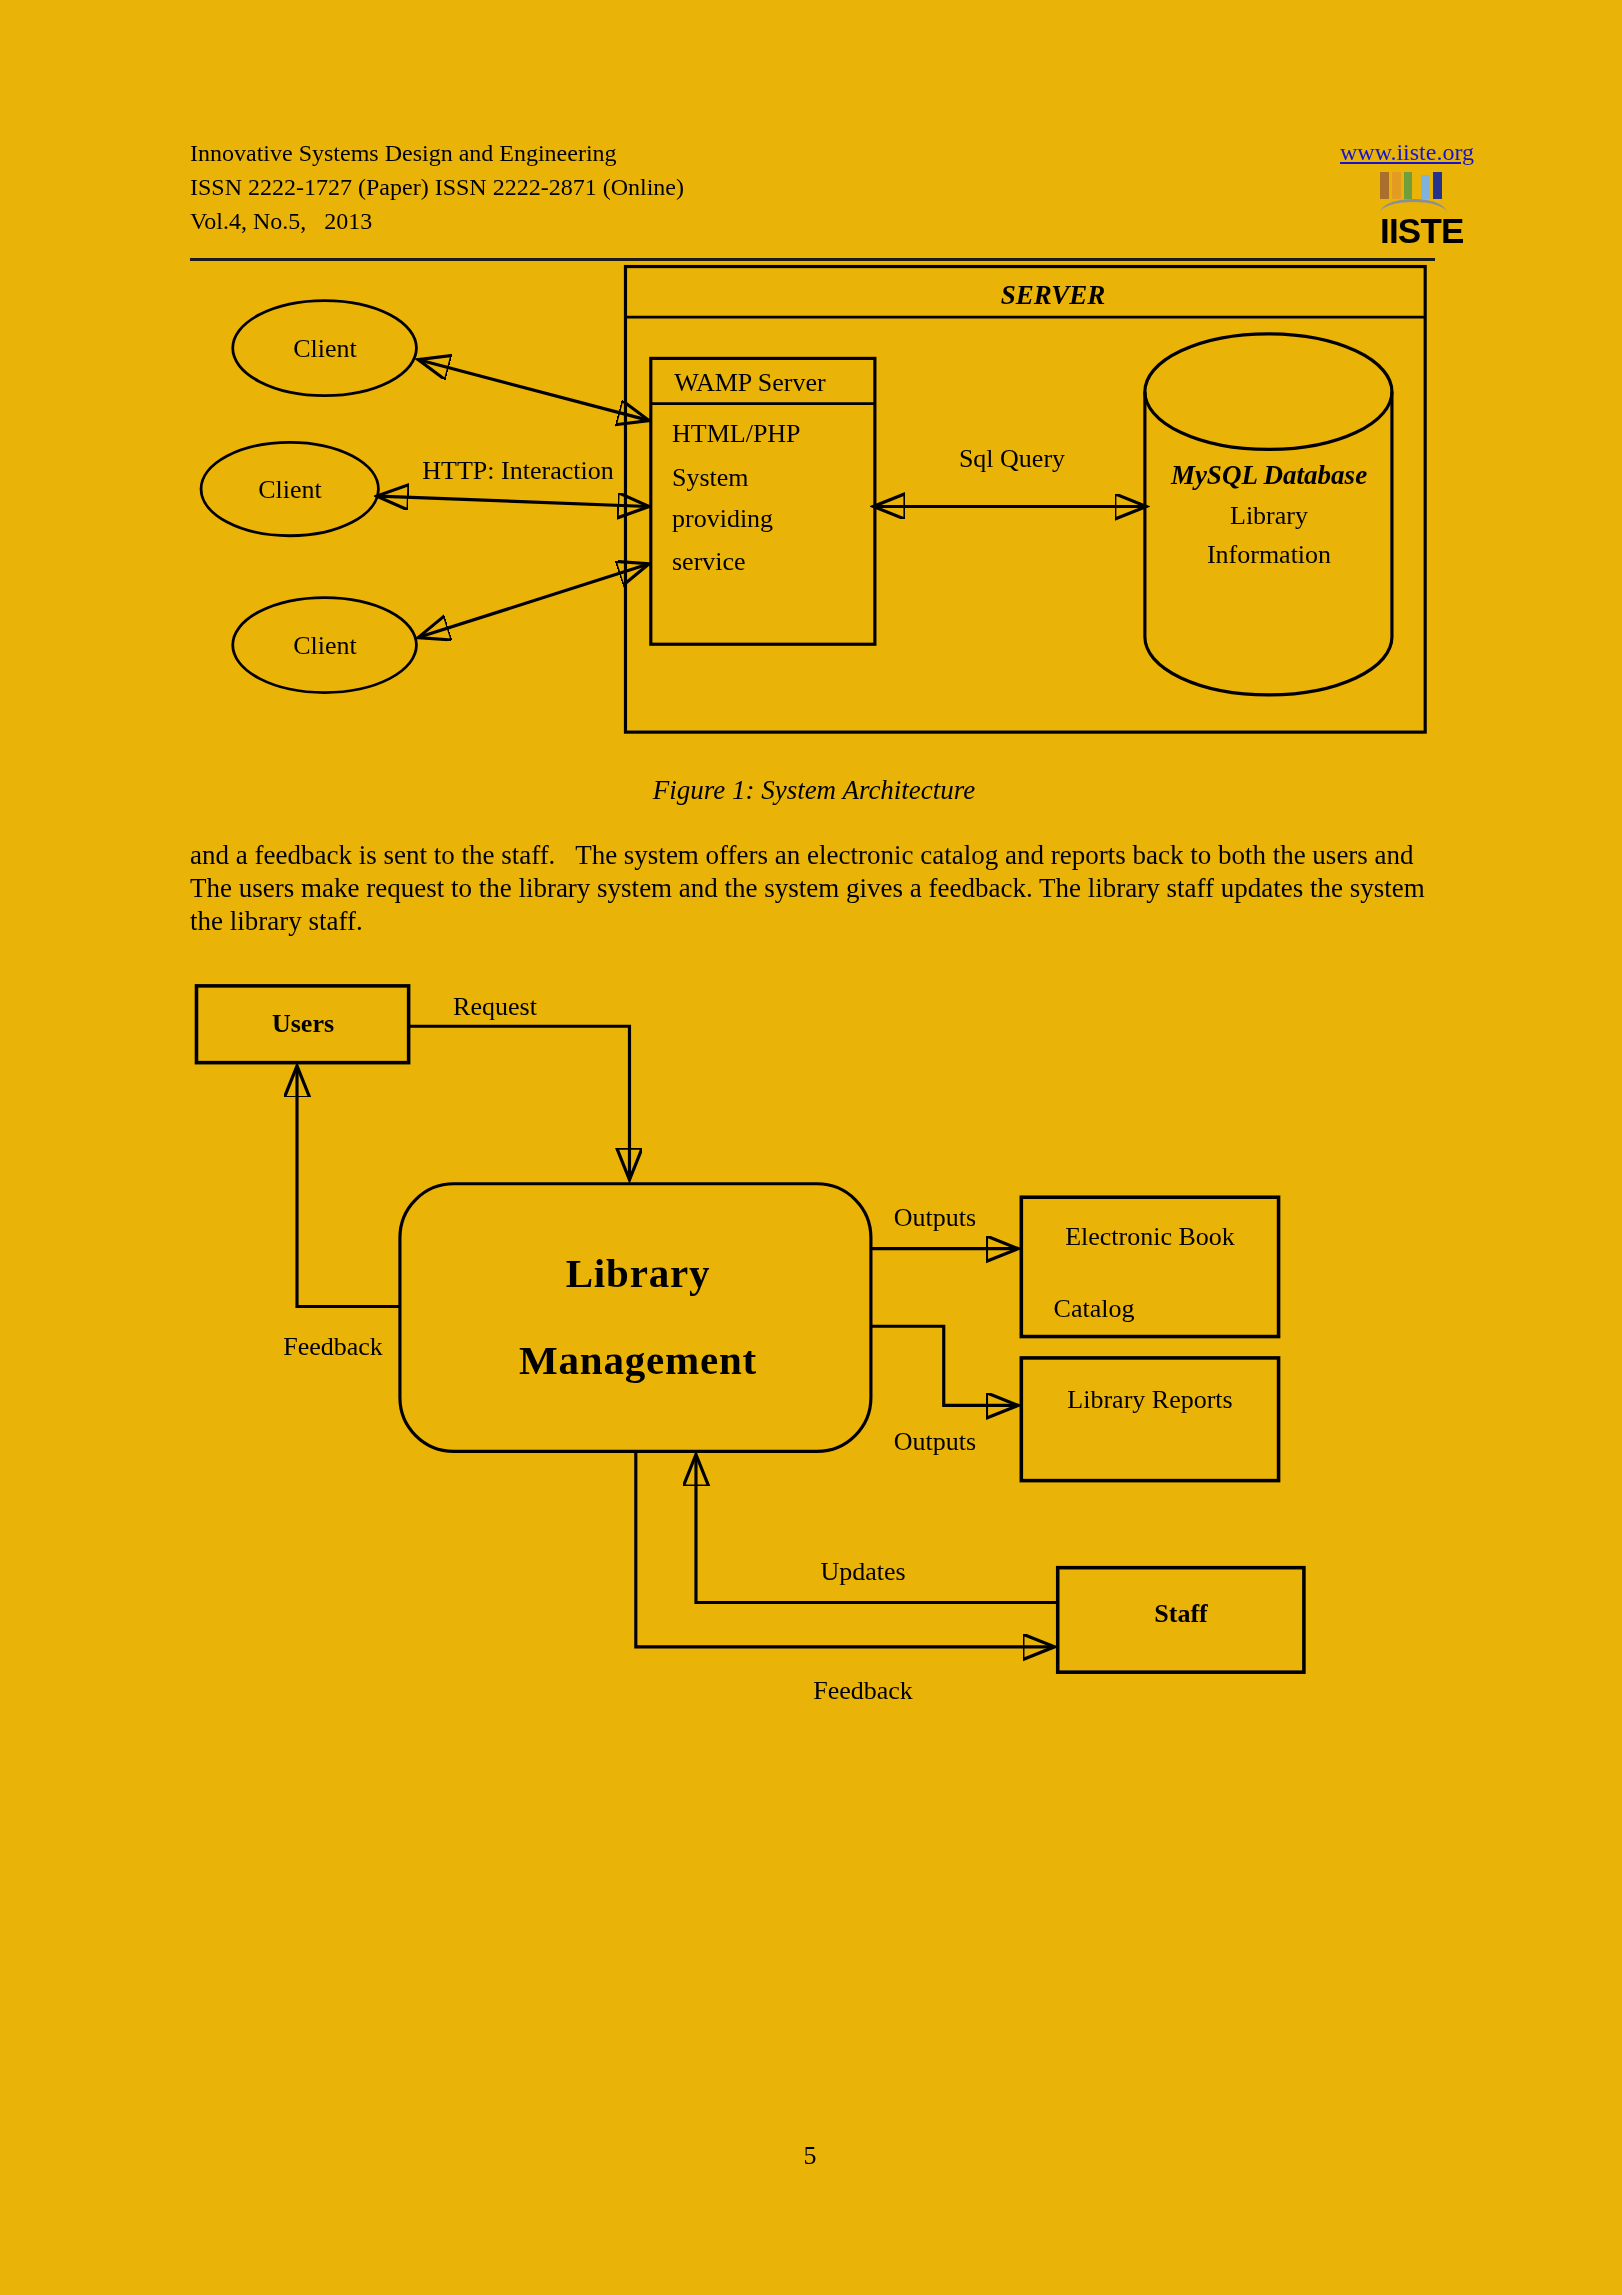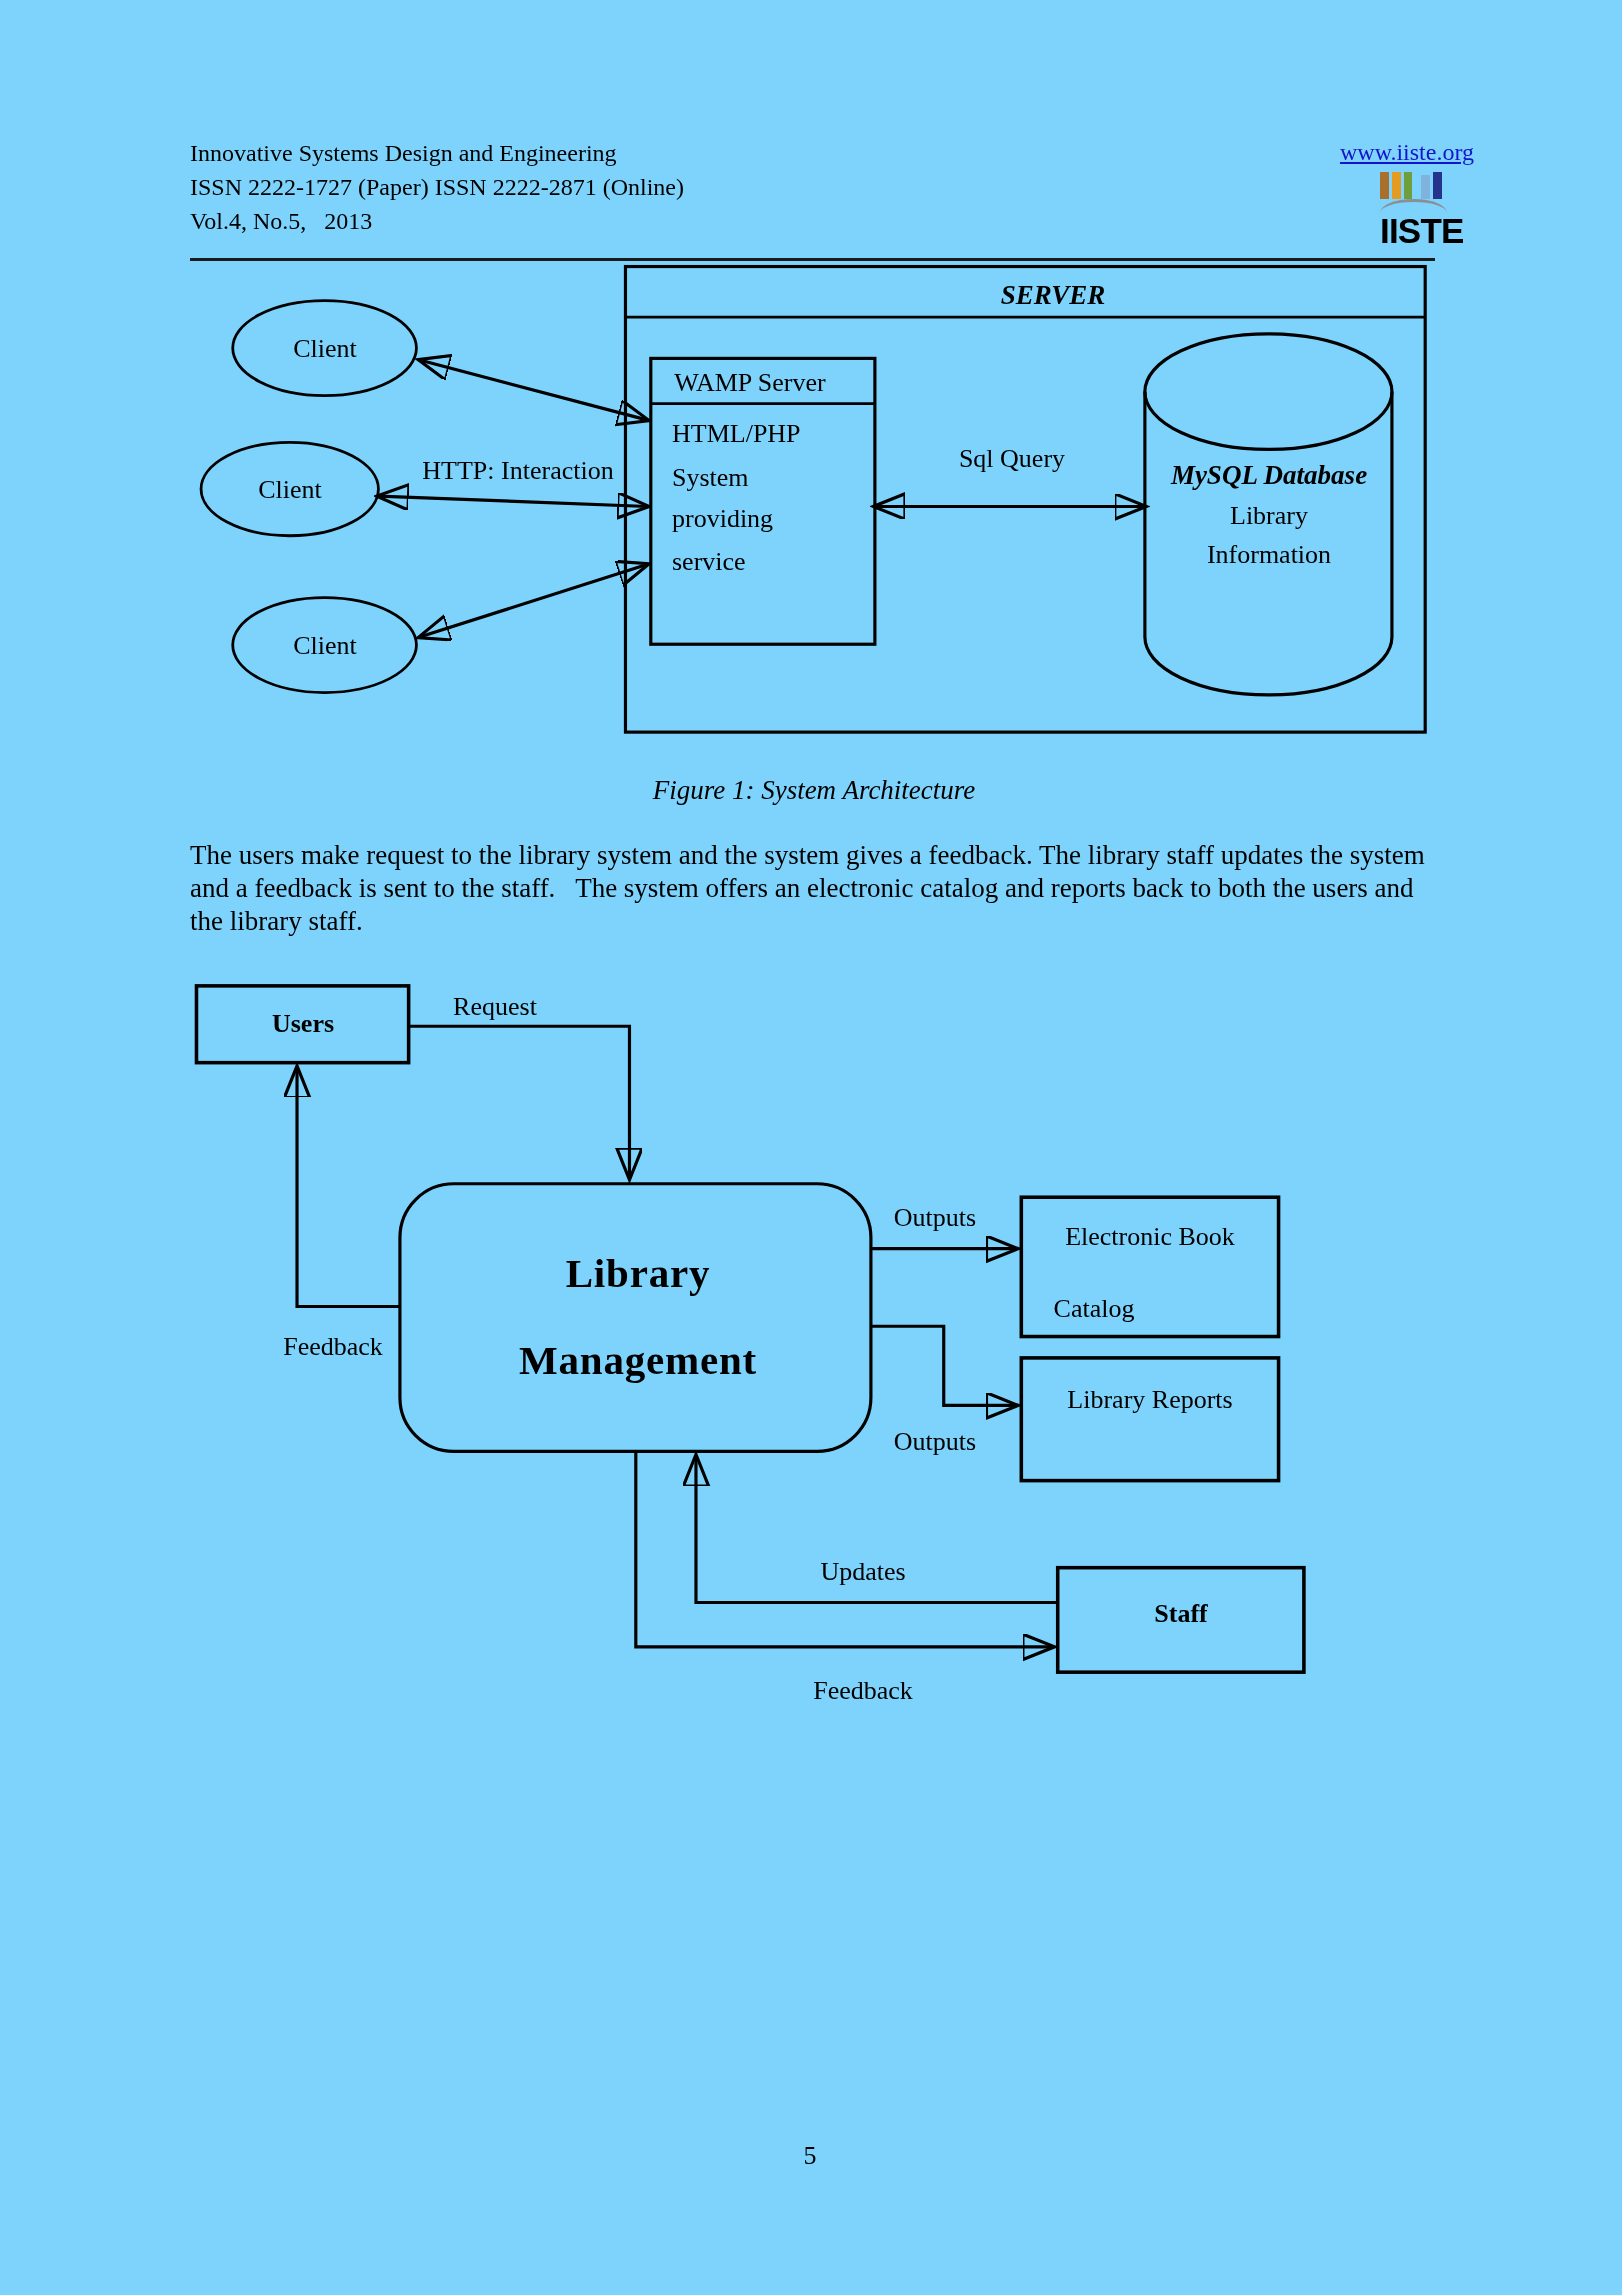--- a/index.html
+++ b/index.html
@@ -1,20 +1,20 @@
 <!DOCTYPE html>
 <html style="font-size:12.7px"><head>
 <meta charset="utf-8">
 <style>
   html,body{margin:0;padding:0;background:#ffffff;}
   #page{
     position:relative;
     width:1622px;
     height:2295px;
-    background:#7dd3fc;
+    background:#eab308;
     font-family:"Liberation Serif","DejaVu Serif",serif;
     color:#000;
     overflow:hidden;
   }
   .abs{position:absolute;}
   .ctr{transform:translate(-50%,-50%);white-space:nowrap;}
   .vctr{transform:translateY(-50%);white-space:nowrap;}
   .t33{font-size:26px;line-height:1.15;}
   .t34{font-size:27px;line-height:1.15;font-style:italic;}
   .bold{font-weight:bold;}
@@ -99,22 +99,22 @@
   <div class="abs vctr t33" style="left:672px;top:519px;">providing</div>
   <div class="abs vctr t33" style="left:672px;top:562px;">service</div>
   <div class="abs ctr t33" style="left:1012px;top:459px;">Sql Query</div>
   <div class="abs ctr t34 bold" style="left:1269px;top:476px;">MySQL Database</div>
   <div class="abs ctr t33" style="left:1269px;top:516px;">Library</div>
   <div class="abs ctr t33" style="left:1269px;top:555px;">Information</div>
 
   <div class="abs ctr t34" style="left:814px;top:791px;">Figure 1: System Architecture</div>
 
   <div class="abs" style="left:190px;top:839px;width:1267px;">
+    <div class="para-line">and a feedback is sent to the staff.   The system offers an electronic catalog and reports back to both the users and</div>
     <div class="para-line">The users make request to the library system and the system gives a feedback. The library staff updates the system</div>
-    <div class="para-line">and a feedback is sent to the staff.   The system offers an electronic catalog and reports back to both the users and</div>
     <div class="para-line">the library staff.</div>
   </div>
 
   <svg class="abs" style="left:182px;top:974px;" width="1267" height="752" viewBox="0 0 1600 950">
 
     <rect x="18" y="15" width="268" height="97" stroke-width="4.5"></rect>
 
     <polyline points="286,66 565,66 565,258" stroke-width="4" marker-end="url(#ah)"></polyline>
 
     <rect x="275" y="265" width="595" height="338" rx="68" ry="68" stroke-width="4"></rect>

